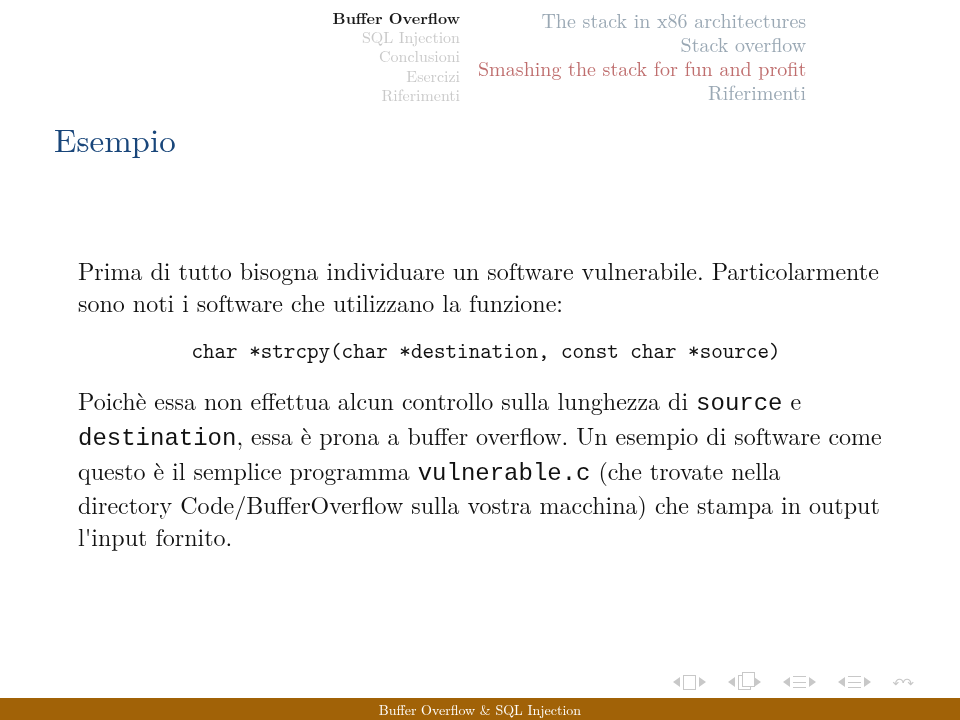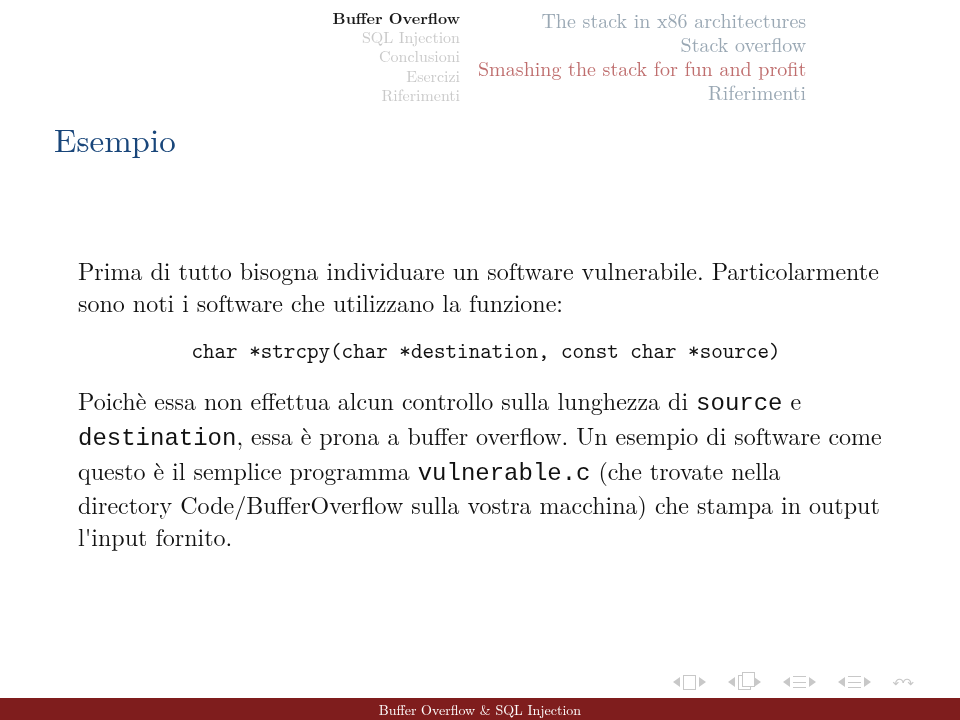--- a/index.html
+++ b/index.html
@@ -62,21 +62,21 @@
     white-space: pre;
     text-align: center;
   }
   .tt { font-family: Liberation Mono, monospace; }
   .footer-bar {
     position: absolute;
     bottom: 0;
     left: 0;
     width: 960px;
     height: 22px;
-    background: #7f1d1d;
+    background: #a16207;
     color: #fff;
     font-size: 14px;
     text-align: center;
     line-height: 22px;
   }
   .nav-icons {
     position: absolute;
     bottom: 28px;
     right: 48px;
     display: flex;

